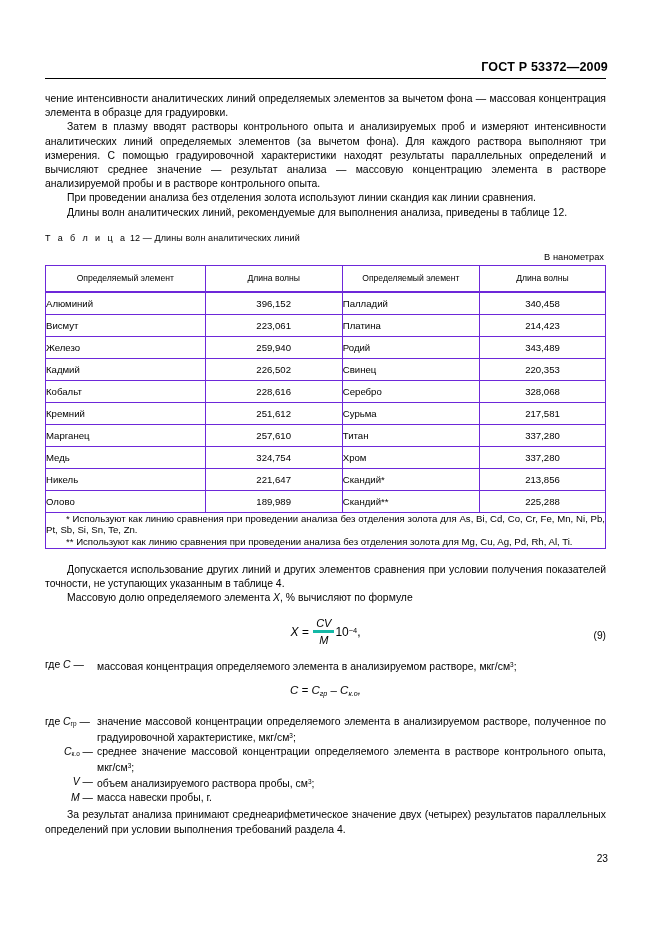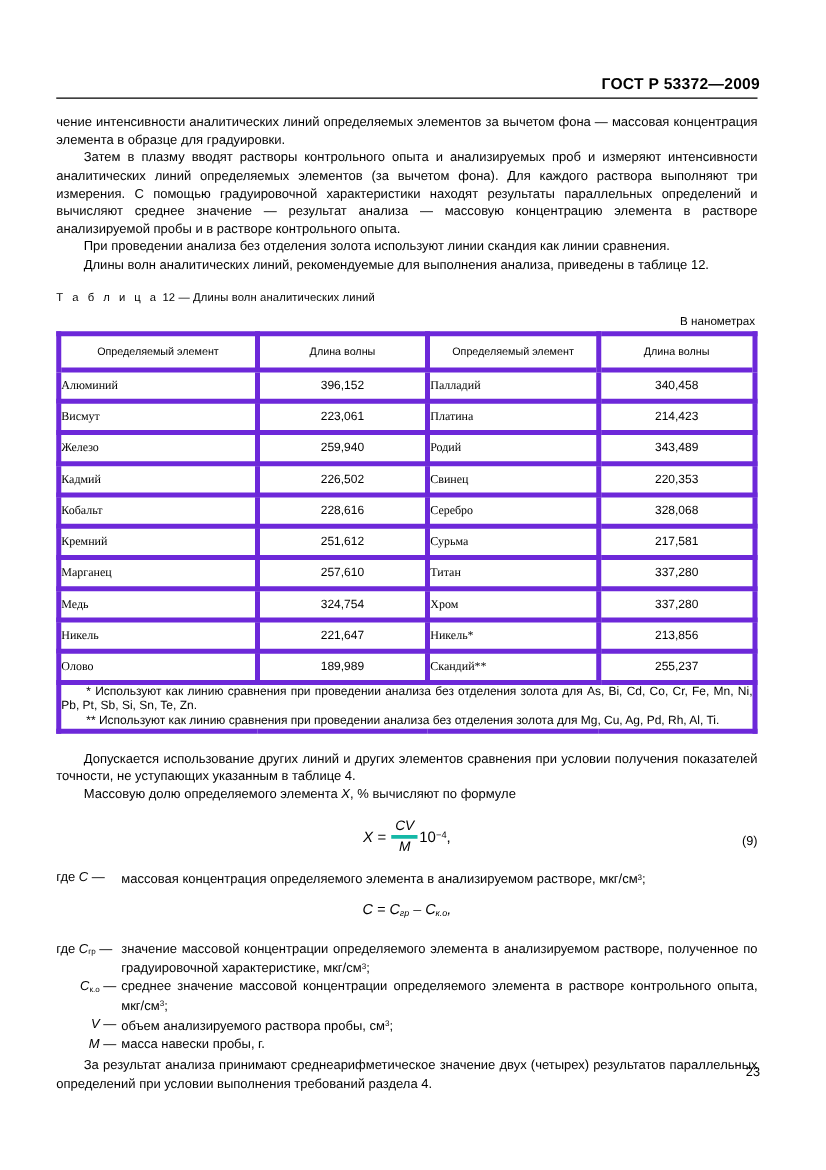--- a/index.html
+++ b/index.html
@@ -67,37 +67,37 @@
     margin-bottom: 3px;
     padding-right: 2px;
   }
 
   table.wl {
     border-collapse: collapse;
     width: 561px;
     table-layout: fixed;
   }
   table.wl td, table.wl th {
-    border: 4px solid #6d28d9;
+    border: 1px solid #6d28d9;
     padding: 0;
     font-weight: normal;
   }
   table.wl thead th {
     font-size: 8.6px;
     text-align: center;
     height: 25px;
     vertical-align: middle;
     border-bottom-width: 2px;
   }
   table.wl tbody td {
     font-size: 9.6px;
     height: 21px;
     vertical-align: middle;
   }
-  td.el { padding-left: 8px; text-align: left; font-family: Liberation Serif, serif; }
+  td.el { padding-left: 8px; text-align: left; }
   td.wv { text-align: center; }
   td.foot {
     border-top-width: 1px;
     padding: 5px 7px 5px 7px;
     font-size: 8.2px;
     line-height: 11.6px;
     text-align: justify;
   }
   td.foot .fi { display: block; text-indent: 20px; }
   .col-a { width: 28.5%; }
@@ -267,28 +267,28 @@
         </tr>
         <tr>
           <td class="el">Медь</td>
           <td class="wv">324,754</td>
           <td class="el">Хром</td>
           <td class="wv">337,280</td>
         </tr>
         <tr>
           <td class="el">Никель</td>
           <td class="wv">221,647</td>
-          <td class="el">Никель*</td>
+          <td class="el">Скандий*</td>
           <td class="wv">213,856</td>
         </tr>
         <tr>
           <td class="el">Олово</td>
           <td class="wv">189,989</td>
           <td class="el">Скандий**</td>
-          <td class="wv">255,237</td>
+          <td class="wv">225,288</td>
         </tr>
         <tr>
           <td class="foot" colspan="4">
             <span class="fi">* Используют как линию сравнения при проведении анализа без отделения золота для As, Bi, Cd, Co, Cr, Fe, Mn, Ni, Pb, Pt, Sb, Si, Sn, Te, Zn.</span>
             <span class="fi">** Используют как линию сравнения при проведении анализа без отделения золота для Mg, Cu, Ag, Pd, Rh, Al, Ti.</span>
           </td>
         </tr>
       </tbody>
     </table>
 

